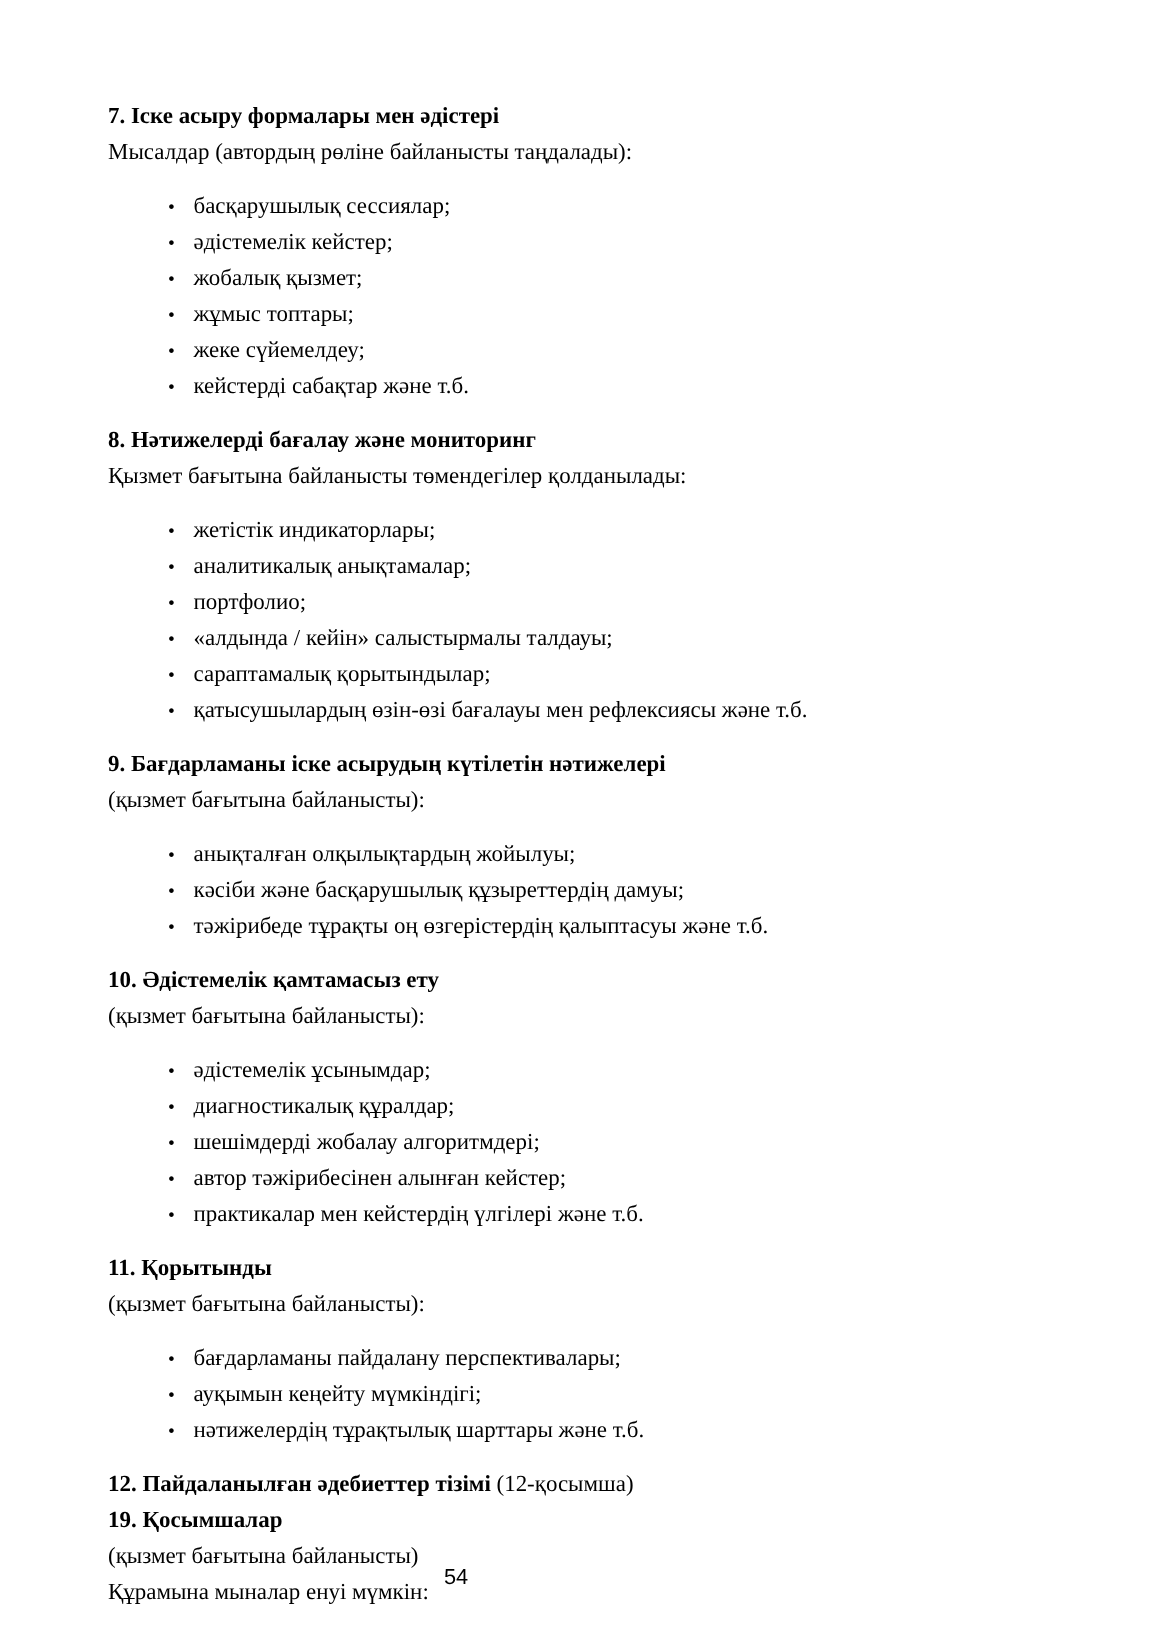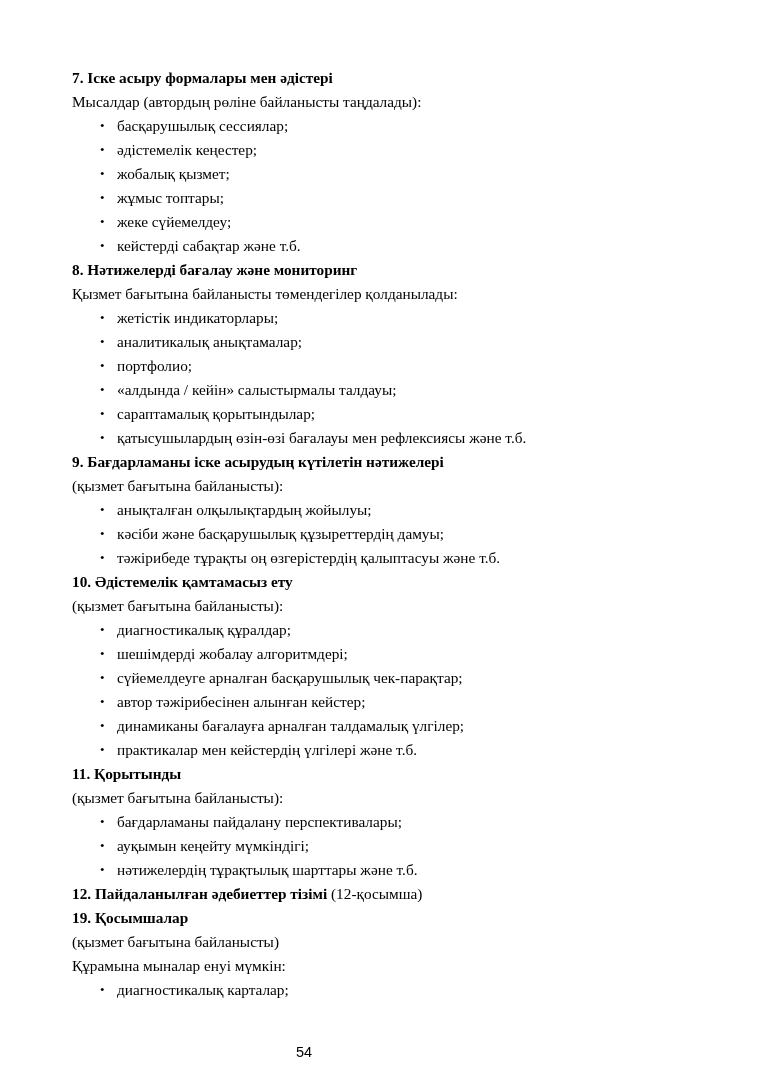--- a/index.html
+++ b/index.html
@@ -43,21 +43,21 @@
   }
   .intro {
     font-size: 15.3px;
     font-weight: normal;
     line-height: 24px;
     margin: 0;
     white-space: nowrap;
   }
   ul.bullets {
     list-style: none;
-    margin: 0;
+    margin: 12px;
     padding: 0;
   }
   ul.bullets > li {
     position: relative;
     font-size: 15.3px;
     line-height: 24px;
     padding-left: 45px;
     white-space: nowrap;
   }
   ul.bullets > li::before {
@@ -81,21 +81,21 @@
 </style>
 </head>
 <body>
 
 <div class="page">
   <div class="content" id="body-root">
       <p class="heading"><span>7. Іске асыру формалары мен әдістері</span></p>
       <p class="intro">Мысалдар (автордың рөліне байланысты таңдалады):</p>
       <ul class="bullets">
         <li>басқарушылық сессиялар;</li>
-        <li>әдістемелік кеңестер;</li>
+        <li>әдістемелік кейстер;</li>
         <li>жобалық қызмет;</li>
         <li>жұмыс топтары;</li>
         <li>жеке сүйемелдеу;</li>
         <li>кейстерді сабақтар және т.б.</li>
       </ul>
       <p class="heading"><span>8. Нәтижелерді бағалау және мониторинг</span></p>
       <p class="intro">Қызмет бағытына байланысты төмендегілер қолданылады:</p>
       <ul class="bullets">
         <li>жетістік индикаторлары;</li>
         <li>аналитикалық анықтамалар;</li>
@@ -107,25 +107,24 @@
       <p class="heading"><span>9. Бағдарламаны іске асырудың күтілетін нәтижелері</span></p>
       <p class="intro">(қызмет бағытына байланысты):</p>
       <ul class="bullets">
         <li>анықталған олқылықтардың жойылуы;</li>
         <li>кәсіби және басқарушылық құзыреттердің дамуы;</li>
         <li>тәжірибеде тұрақты оң өзгерістердің қалыптасуы және т.б.</li>
       </ul>
       <p class="heading"><span>10. Әдістемелік қамтамасыз ету</span></p>
       <p class="intro">(қызмет бағытына байланысты):</p>
       <ul class="bullets">
+        <li>әдістемелік ұсынымдар;</li>
         <li>диагностикалық құралдар;</li>
         <li>шешімдерді жобалау алгоритмдері;</li>
-        <li>сүйемелдеуге арналған басқарушылық чек-парақтар;</li>
         <li>автор тәжірибесінен алынған кейстер;</li>
-        <li>динамиканы бағалауға арналған талдамалық үлгілер;</li>
         <li>практикалар мен кейстердің үлгілері және т.б.</li>
       </ul>
       <p class="heading"><span>11. Қорытынды</span></p>
       <p class="intro">(қызмет бағытына байланысты):</p>
       <ul class="bullets">
         <li>бағдарламаны пайдалану перспективалары;</li>
         <li>ауқымын кеңейту мүмкіндігі;</li>
         <li>нәтижелердің тұрақтылық шарттары және т.б.</li>
       </ul>
       <p class="heading"><span>12. Пайдаланылған әдебиеттер тізімі</span><span class="reg"> (12-қосымша)</span></p>

